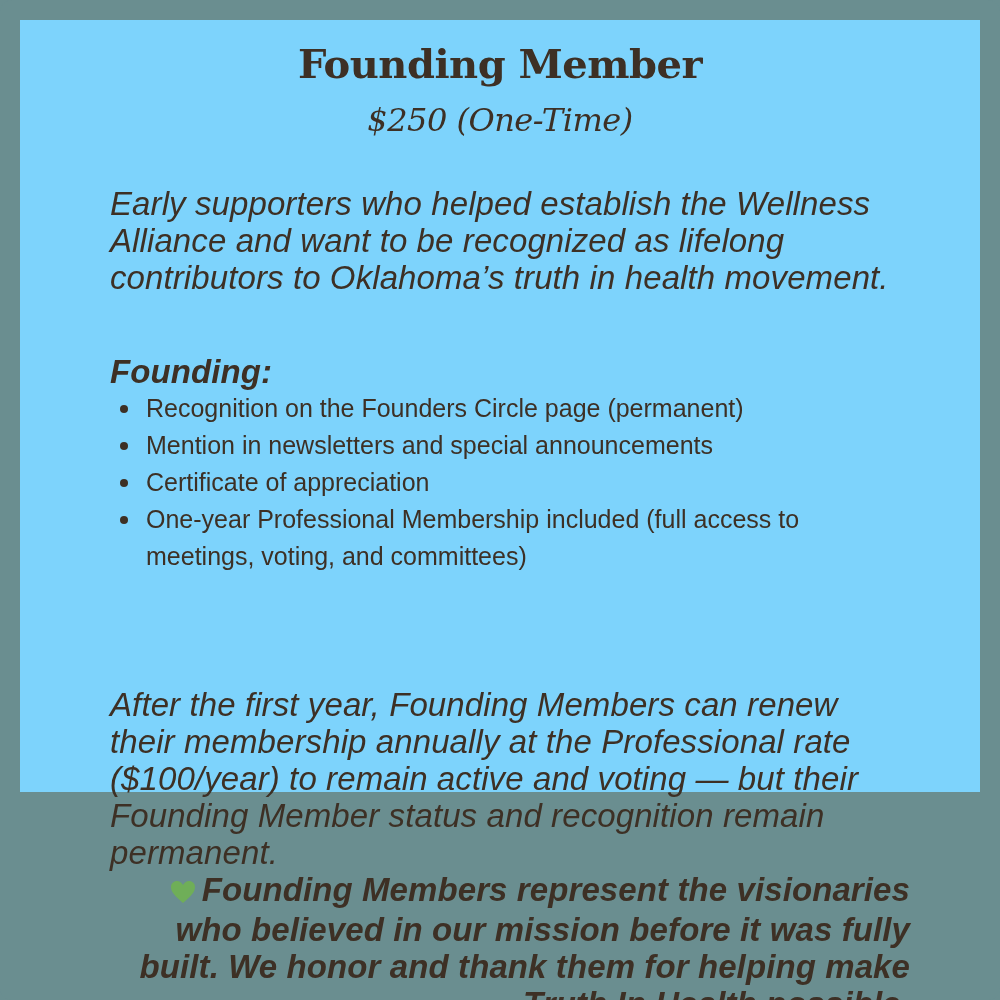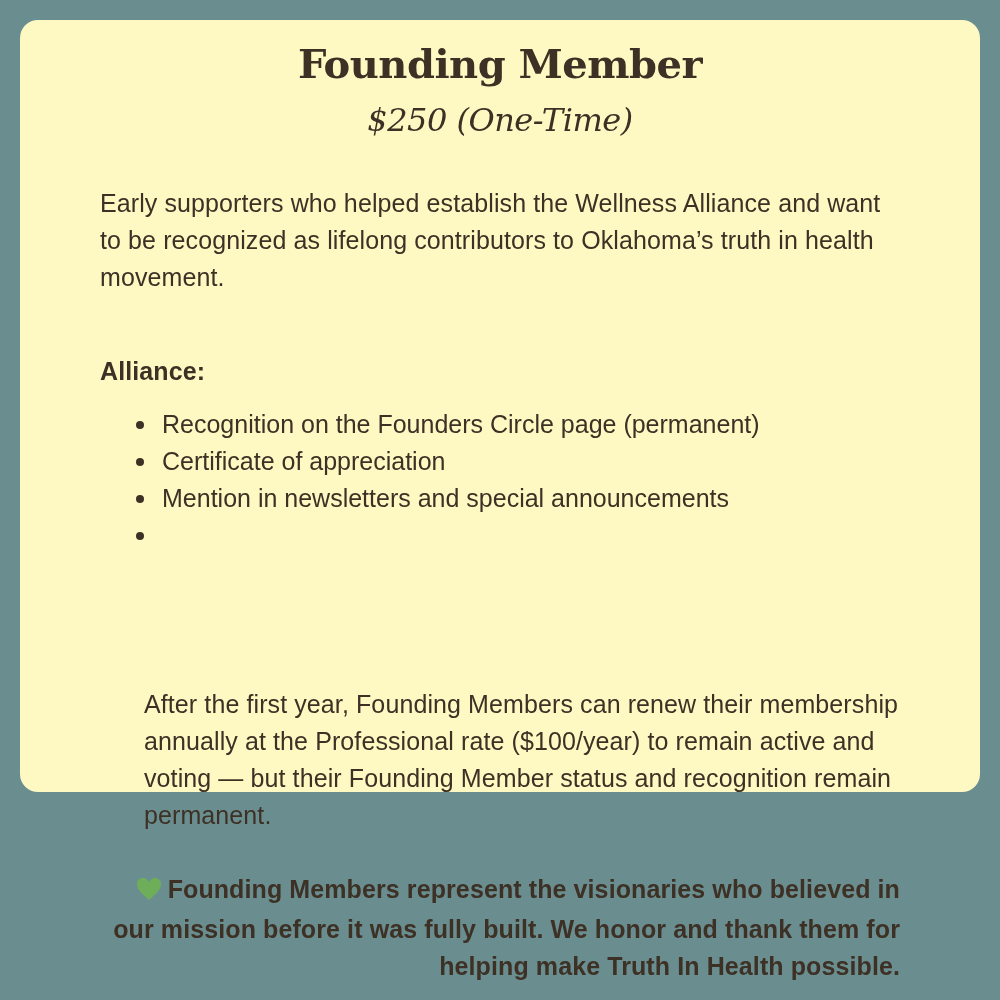--- a/index.html
+++ b/index.html
@@ -6,22 +6,21 @@
   body {
     width: 1000px; height: 1000px; overflow: hidden;
     background: #6a8e90;
   }
   .frame {
     position: absolute; left: 0; top: 0; width: 1000px; height: 1000px;
     background: #6a8e90; border-radius: 12px;
   }
   .panel {
     position: absolute; left: 20px; top: 20px; width: 960px; height: 772px;
-    background: #fef9c3;
-    border-radius: 18px;
+    background: #7dd3fc;
   }
   .content {
     position: absolute; left: 80px; top: 0; width: 800px;
     color: #3d3025;
     font-family: "Liberation Sans", sans-serif;
   }
   .title {
     position: absolute; left: 0; width: 800px; top: 18px;
     text-align: center;
     font-family: "DejaVu Serif", serif;
@@ -31,58 +30,59 @@
   }
   .price {
     position: absolute; left: 0; width: 800px; top: 74px;
     text-align: center;
     font-family: "DejaVu Serif", serif;
     font-style: italic; font-size: 32px; line-height: 52px;
     letter-spacing: -0.5px;
     color: #3d3025;
   }
   .p {
-    position: absolute; left: 0; width: 800px;
-    font-size: 25px; line-height: 37px;
+    position: absolute; left: 10px; width: 800px;
+    font-size: 33px; line-height: 37px;
     letter-spacing: 0.1px;
+    font-style: italic;
   }
   .intro { top: 165px; }
   .includes-label { top: 333px; font-weight: bold; }
   ul.bullets {
     position: absolute; left: 0; top: 370px; width: 800px;
-    margin: 16px; padding: 0; list-style: none;
+    margin: 0; padding: 0; list-style: none;
     font-size: 25px; line-height: 37px;
   }
   ul.bullets li { position: relative; padding-left: 46px; }
   ul.bullets li .dot {
     position: absolute; left: 20px; top: 15px;
     width: 8px; height: 8px; border-radius: 50%; background: #3d3025;
   }
-  .renewal { top: 666px; margin-left: 44px; }
+  .renewal { top: 666px; }
   .closing { top: 851px; font-weight: bold; text-align: right; }
   .heart { display: inline-block; vertical-align: -3px; margin-right: 6px; }
 </style>
 </head>
 <body>
 
 <div class="frame">
   <div class="panel">
     <div class="content">
       <div class="title">Founding Member</div>
       <div class="price">$250 (One-Time)</div>
 
       <div class="p intro">Early supporters who helped establish the Wellness Alliance and want to be recognized as lifelong contributors to Oklahoma’s truth in health movement.</div>
 
-      <div class="p includes-label">Alliance:</div>
+      <div class="p includes-label">Founding:</div>
 
       <ul class="bullets">
         <li><span class="dot"></span><span>Recognition on the Founders Circle page (permanent)</span></li>
+        <li><span class="dot"></span><span>Mention in newsletters and special announcements</span></li>
         <li><span class="dot"></span><span>Certificate of appreciation</span></li>
-        <li><span class="dot"></span><span>Mention in newsletters and special announcements</span></li>
-        <li><span class="dot"></span></li>
+        <li><span class="dot"></span><span>One-year Professional Membership included (full access to meetings, voting, and committees)</span></li>
       </ul>
 
       <div class="p renewal">After the first year, Founding Members can renew their membership annually at the Professional rate ($100/year) to remain active and voting — but their Founding Member status and recognition remain permanent.</div>
 
       <div class="p closing">
         <span class="heart">
           <svg width="26" height="24" viewBox="0 0 26 24">
             <path d="M13 23 C 5 16, 1 12, 1 7 C 1 3.5, 3.8 1, 7 1 C 9.8 1, 11.8 2.8, 13 5 C 14.2 2.8, 16.2 1, 19 1 C 22.2 1, 25 3.5, 25 7 C 25 12, 21 16, 13 23 Z" fill="#6fae58"></path>
           </svg>
         </span><span>Founding Members represent the visionaries who believed in our mission before it was fully built. We honor and thank them for helping make Truth In Health possible.</span>

